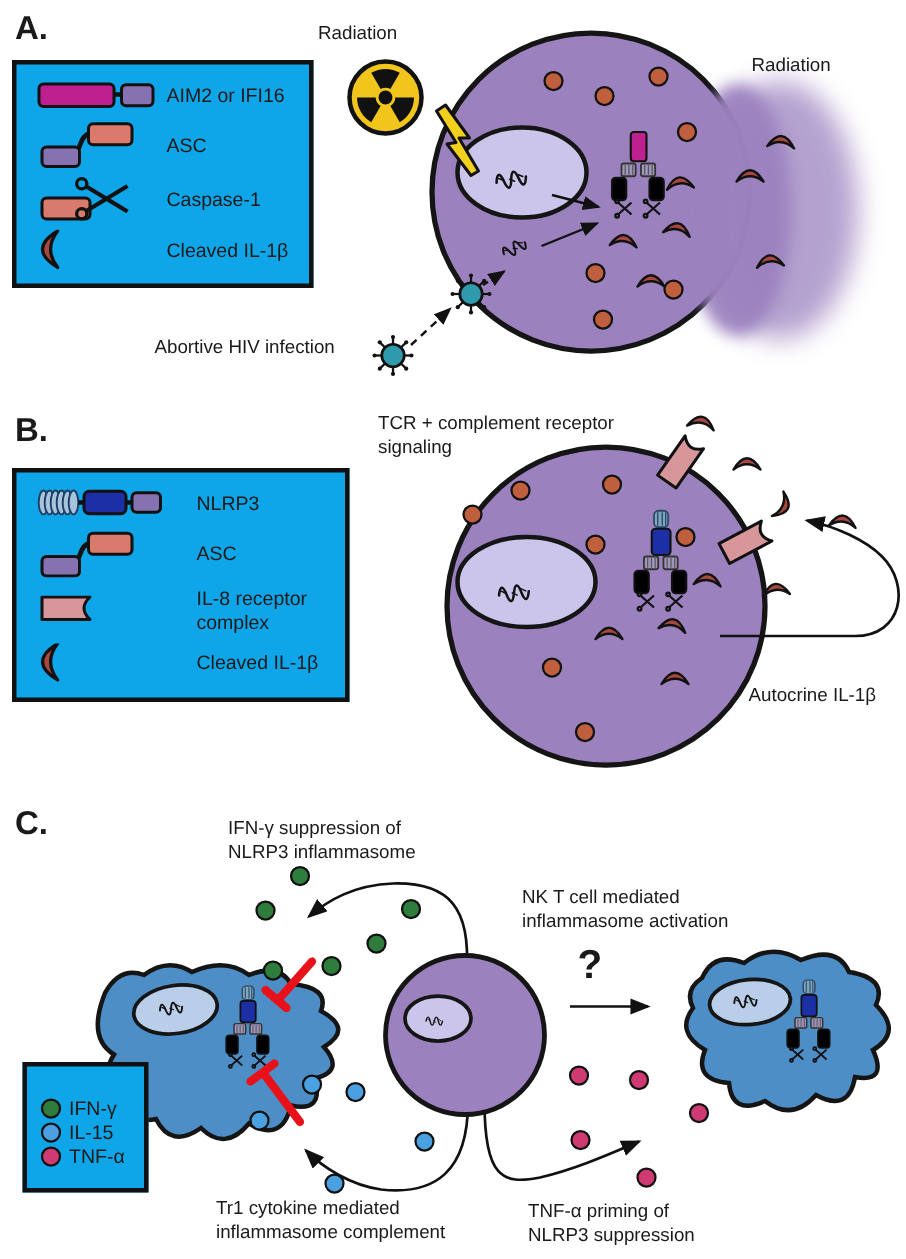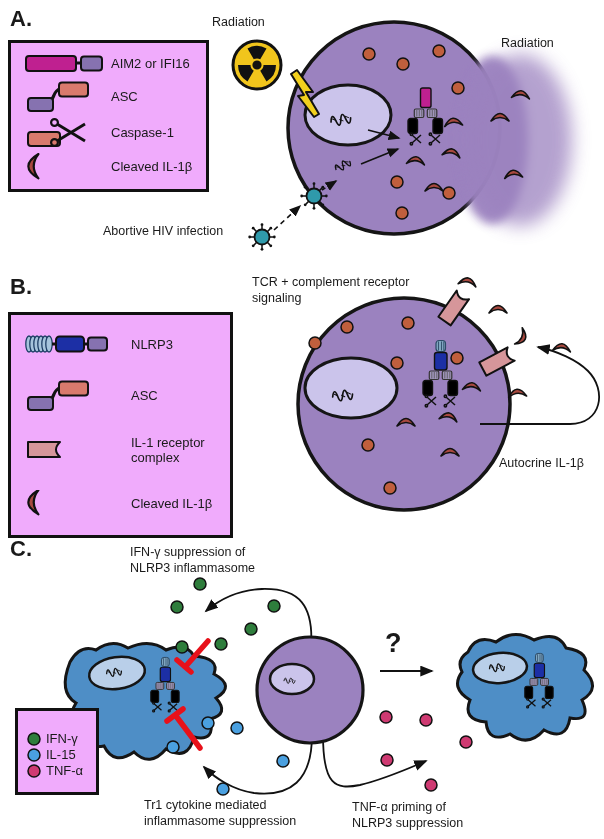--- a/index.html
+++ b/index.html
@@ -3,21 +3,21 @@
 <meta charset="utf-8">
 <style>
   html,body{margin:0;padding:0;background:#fff;}
   #fig{position:relative;width:604px;height:839px;background:#fff;overflow:hidden;
        font-family:"Liberation Sans",sans-serif;color:#1a1a1a;}
   #scene{position:absolute;left:0;top:0;}
   .lbl{position:absolute;font-size:12.5px;line-height:1.28;white-space:pre-line;}
   .panel-letter{font-size:22px;font-weight:bold;}
   .center{}
   .qmark{font-size:27px;font-weight:bold;}
-  .legendbox{position:absolute;border:3px solid #111;background:#f0abfc;box-sizing:border-box;
+  .legendbox{position:absolute;border:3px solid #111;background:#0ea5e9;box-sizing:border-box;
              display:flex;flex-direction:column;justify-content:space-around;padding:6px 8px;}
   .lrow{display:flex;align-items:center;}
   .licon{flex:0 0 auto;}
   .llabel{font-size:13px;line-height:1.2;white-space:pre-line;}
 </style>
 </head>
 <body>
 
 <div id="fig">
 
@@ -290,24 +290,26 @@
 <div class="lbl center" style="left:212px;top:14px;width:90px">Radiation</div>
 <div class="lbl" style="left:501px;top:35px">Radiation</div>
 <div class="lbl" style="left:103px;top:223px">Abortive HIV infection</div>
 
 <div class="lbl panel-letter" style="left:10px;top:273px">B.</div>
 <div class="lbl" style="left:252px;top:274px">TCR + complement receptor
 signaling</div>
 <div class="lbl" style="left:499px;top:455px">Autocrine IL-1β</div>
 
 <div class="lbl panel-letter" style="left:10px;top:535px">C.</div>
-<div class="lbl center" style="left:130px;top:544px;width:164px">IFN-γ suppression of
+<div class="lbl center" style="left:152px;top:544px;width:164px">IFN-γ suppression of
 NLRP3 inflammasome</div>
+<div class="lbl" style="left:348px;top:590px">NK T cell mediated
+inflammasome activation</div>
 <div class="lbl" style="left:144px;top:797px">Tr1 cytokine mediated
-inflammasome suppression</div>
+inflammasome complement</div>
 <div class="lbl" style="left:352px;top:799px">TNF-α priming of
 NLRP3 suppression</div>
 <div class="lbl qmark center" style="left:385px;top:626px;width:42px">?</div>
 
 <div class="legendbox" style="left:8px;top:40px;width:201px;height:152px">
   <div class="lrow">
     <svg class="licon" width="92" height="24" viewBox="0 0 92 24">
           <use href="#sym-aim2-icon" transform="translate(6,0)"></use>
         </svg>
     <span class="llabel">AIM2 or IFI16</span>
@@ -327,40 +329,40 @@
   <div class="lrow">
     <svg class="licon" width="92" height="28" viewBox="0 0 92 28">
           <g fill="#a8493f">
             <use href="#sym-crescent" transform="translate(10,1) scale(1.35)"></use>
           </g>
         </svg>
     <span class="llabel">Cleaved IL-1β</span>
   </div>
 </div>
 
-<div class="legendbox" style="left:8px;top:312px;width:225px;height:226px">
+<div class="legendbox" style="left:8px;top:312px;width:225px;height:156px">
   <div class="lrow">
     <svg class="licon" width="112" height="23" viewBox="0 0 112 23">
           <use href="#sym-nlrp3-icon" transform="translate(6,0)"></use>
         </svg>
     <span class="llabel">NLRP3</span>
   </div>
   <div class="lrow">
     <svg class="licon" width="112" height="31" viewBox="0 0 112 31">
           <use href="#sym-asc-icon" transform="translate(8,0)"></use>
         </svg>
     <span class="llabel">ASC</span>
   </div>
   <div class="lrow">
     <svg class="licon" width="112" height="19" viewBox="0 0 112 19">
           <g fill="#d6969a">
             <use href="#sym-receptor" transform="translate(8,0)"></use>
           </g>
         </svg>
-    <span class="llabel">IL-1 receptor
+    <span class="llabel">IL-8 receptor
 complex</span>
   </div>
   <div class="lrow">
     <svg class="licon" width="112" height="27" viewBox="0 0 112 27">
           <g fill="#a8493f">
             <use href="#sym-crescent" transform="translate(10,0) scale(1.35)"></use>
           </g>
         </svg>
     <span class="llabel">Cleaved IL-1β</span>
   </div>

